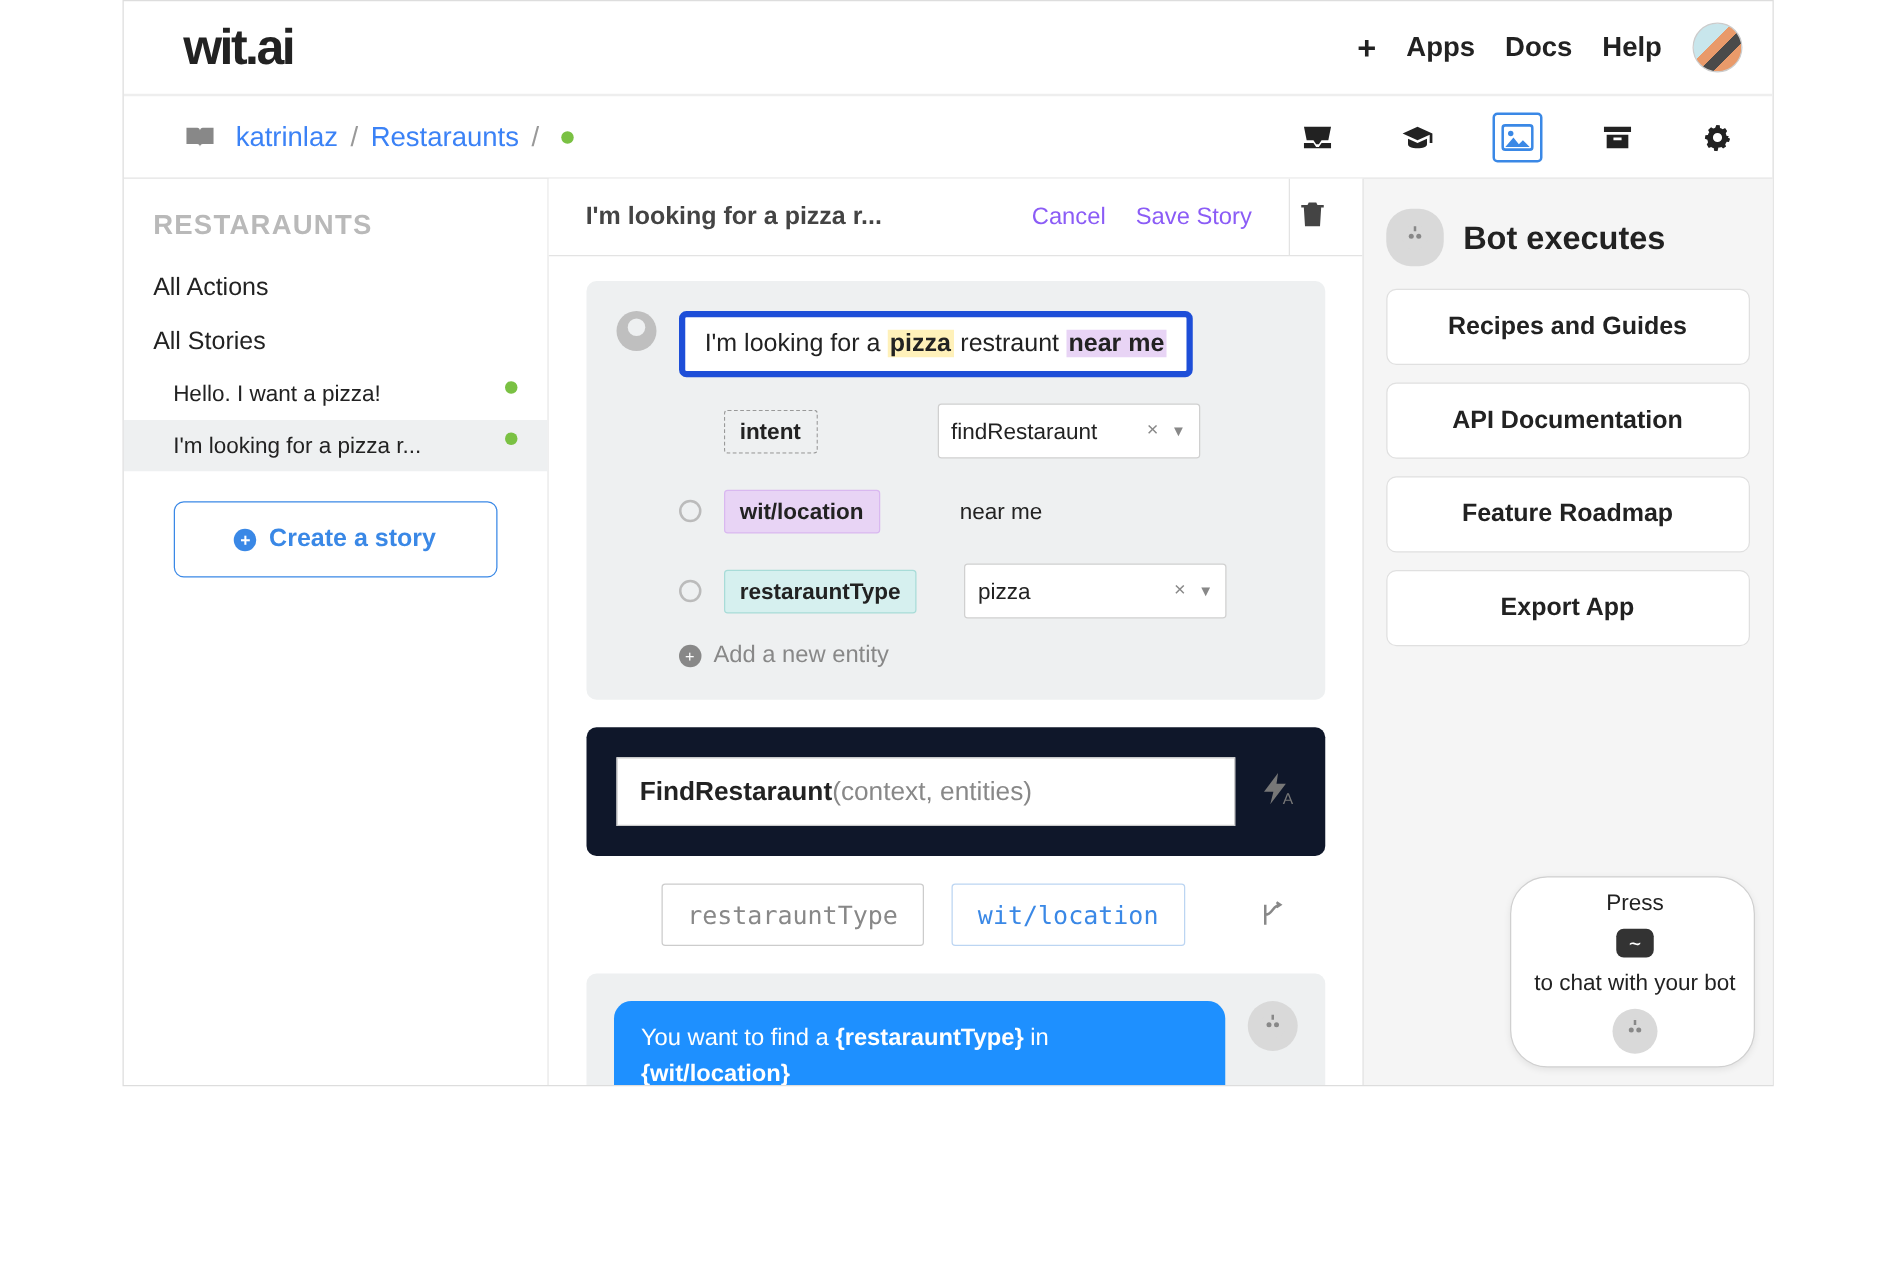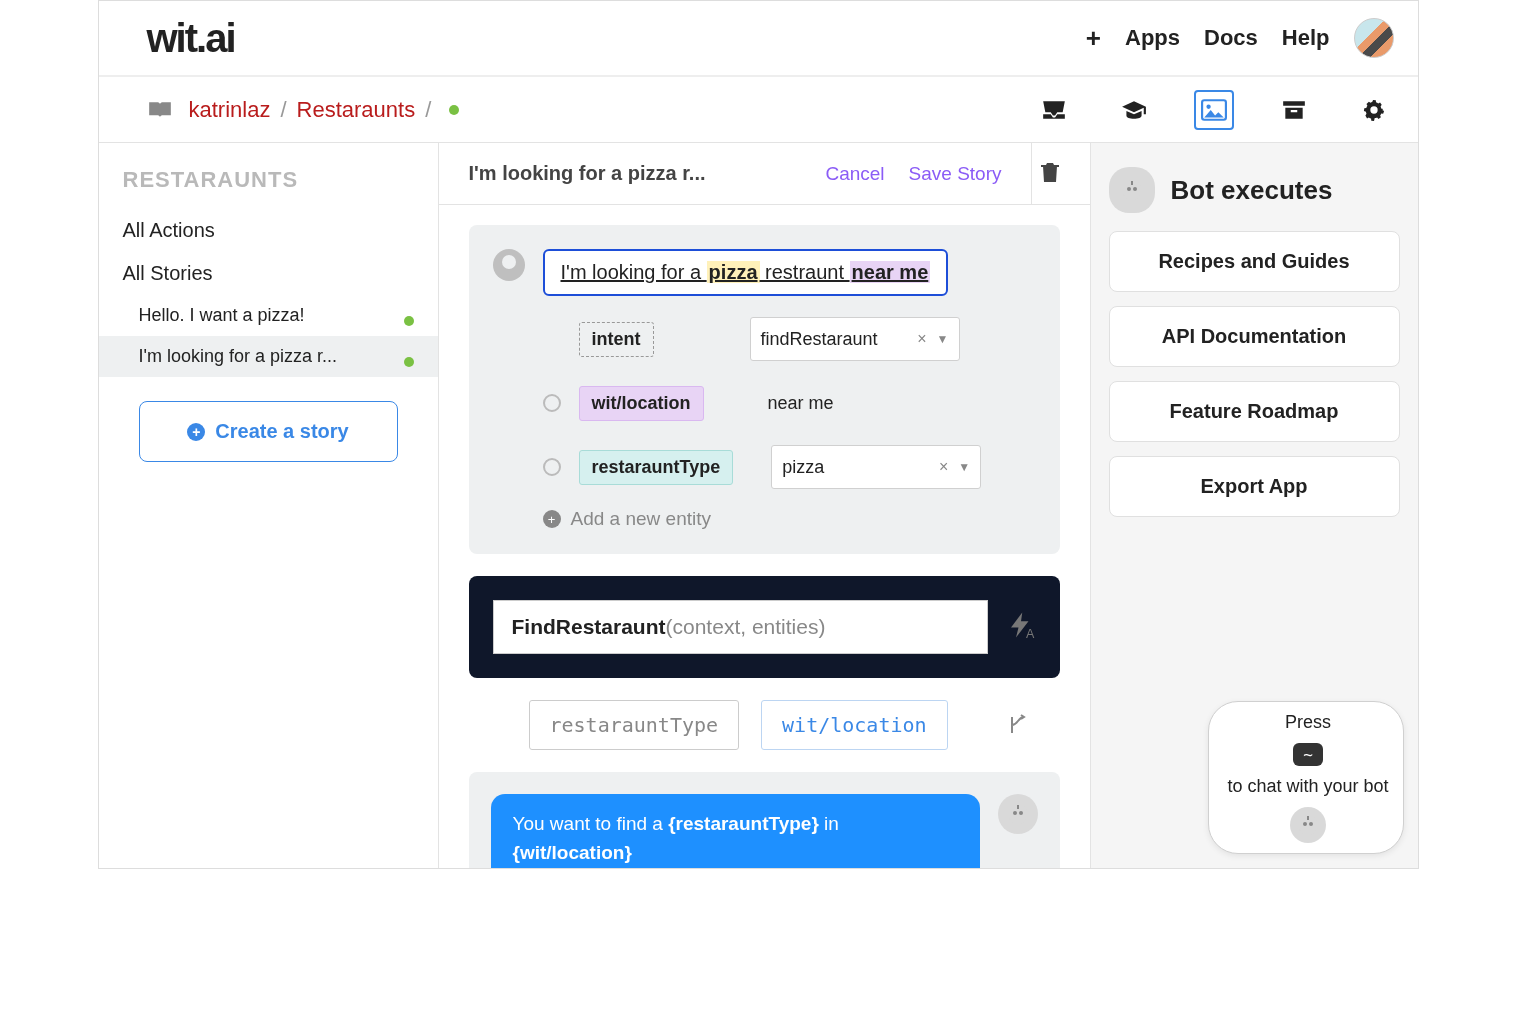--- a/index.html
+++ b/index.html
@@ -9,52 +9,52 @@
 
 .topbar { height:76px; display:flex; align-items:center; padding:0 24px 0 48px; border-bottom:2px solid #eee; }
 .logo { font-size:40px; font-weight:900; letter-spacing:-2px; }
 .topbar-right { margin-left:auto; display:flex; align-items:center; gap:24px; font-size:22px; font-weight:600; }
 .plus-big { font-size:26px; font-weight:900; }
 .avatar { width:40px; height:40px; border-radius:50%; background:linear-gradient(135deg,#c8e6ec 40%,#e99a6a 40%,#e99a6a 55%,#4a4a4a 55%, #4a4a4a 70%, #e99a6a 70%); border:1px solid #ccc; }
 
 
 .crumbrow { height:66px; display:flex; align-items:center; padding:0 24px 0 48px; border-bottom:1px solid #e3e3e3; }
 .book-icon { width:26px; height:20px; margin-right:16px; display:inline-block; }
-.crumbrow a { color:#b91c1c; font-size:22px; text-decoration:none; }
+.crumbrow a { color:#3b82f6; font-size:22px; text-decoration:none; }
 .crumbrow .sep { color:#999; margin:0 10px; font-size:22px; }
 .crumbrow .dot-green { width:10px; height:10px; border-radius:5px; background:#7ac143; display:inline-block; margin-left:8px; }
 .tool-icons { margin-left:auto; display:flex; align-items:center; gap:40px; }
 .tool-icons .ticon { width:40px; height:40px; display:flex; align-items:center; justify-content:center; }
 .tool-icons .ticon.active { border:2px solid #3a88e6; border-radius:4px; }
 .tool-icons svg { width:26px; height:22px; }
 
 
 .main { display:flex; height:calc(100% - 142px); }
 .sidebar { width:340px; border-right:1px solid #e3e3e3; padding:24px 0; }
 .sidebar h3 { color:#b9b9b9; font-size:22px; font-weight:800; letter-spacing:1px; padding:0 24px 16px 24px; }
 .sidebar .navlink { font-size:20px; padding:10px 24px; cursor:pointer; }
-.sidebar .story-item { display:flex; align-items:flex-end; padding:10px 24px 10px 40px; font-size:18px; cursor:pointer; }
+.sidebar .story-item { display:flex; align-items:flex-start; padding:10px 24px 10px 40px; font-size:18px; cursor:pointer; }
 .sidebar .story-item.active { background:#eef0f1; }
 .sidebar .story-item .sd { margin-left:auto; width:10px; height:10px; border-radius:5px; background:#7ac143; }
 .create-btn { margin:24px 40px; border:1px solid #3a88e6; color:#3a88e6; font-size:20px; font-weight:700; border-radius:8px; padding:18px; display:flex; align-items:center; justify-content:center; gap:10px; cursor:pointer; }
 .create-btn .plus-circ { width:18px; height:18px; border-radius:9px; background:#3a88e6; color:#fff; display:flex; align-items:center; justify-content:center; font-size:14px; }
 
 
 .editor { flex:1; background:#fff; display:flex; flex-direction:column; position:relative; }
 .editor-header { height:62px; display:flex; align-items:center; padding:0 30px; border-bottom:1px solid #e3e3e3; background:#fff; position:relative; }
 .editor-header .title { font-weight:700; font-size:20px; color:#444; }
 .editor-header .hbtn { color:#8b5cf6; font-size:19px; margin-left:24px; cursor:pointer; }
 .editor-header .trash { margin-left:auto; width:20px; height:22px; }
 .editor-body { flex:1; overflow:auto; padding:20px 30px; }
 
 .card { background:#eef0f1; border-radius:8px; padding:24px; margin-bottom:22px; }
 .user-row { display:flex; align-items:flex-start; gap:18px; }
 .user-avatar { width:32px; height:32px; border-radius:50%; background:#bfbfbf; position:relative; }
 .user-avatar::after { content:''; position:absolute; width:14px; height:14px; border-radius:50%; background:#eef0f1; top:6px; left:9px; }
-.user-bubble { background:#fff; border-radius:6px; padding:10px 16px; font-size:20px; border:2px solid #1d4ed8;text-decoration:underline; }
+.user-bubble { background:#fff; border-radius:6px; padding:10px 16px; font-size:20px; border:5px solid #1d4ed8; }
 .hl-yellow { background:#fff1ba; font-weight:700; padding:0 2px; }
 .hl-purple { background:#e8d4f5; font-weight:700; padding:0 2px; }
 
 .ent-table { margin-left:50px; margin-top:20px; }
 .ent-row { display:flex; align-items:center; gap:18px; margin-bottom:18px; min-height:46px; }
 .ent-row .radio { width:18px; height:18px; border:2px solid #bbb; border-radius:50%; }
 .ent-tag { border:1px dashed #999; padding:6px 12px; font-weight:700; font-size:18px; border-radius:3px; }
 .ent-tag.purple { background:#e8d4f5; border:1px solid #d9b8f0; }
 .ent-tag.teal { background:#d6f0ef; border:1px solid #a8dcd8; }
 .val-input { border:1px solid #d0d0d0; border-radius:3px; height:44px; display:flex; align-items:center; padding:0 10px; min-width:210px; background:#fff; font-size:18px; }

